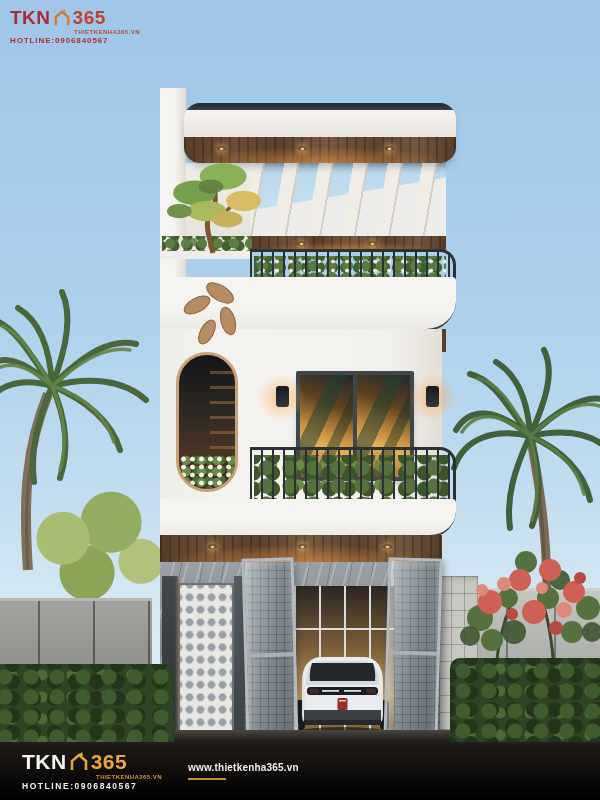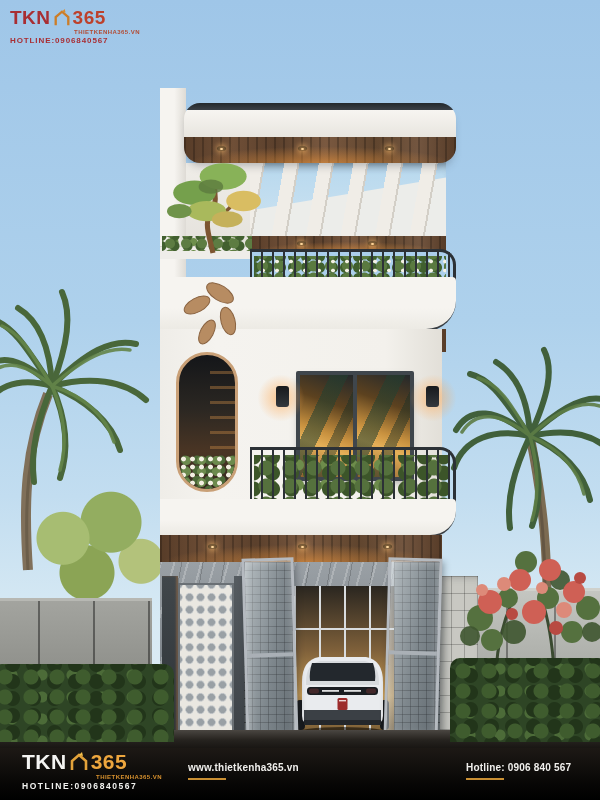--- a/index.html
+++ b/index.html
@@ -384,24 +384,20 @@
         </svg>
         <span class="n365">365</span>
       </div>
       <span class="tag">THIETKENHA365.VN</span>
       <span class="hot">HOTLINE:0906840567</span>
     </div>
     <div id="flink1" class="flink">
       <span>www.thietkenha365.vn</span>
       <span class="u"></span>
     </div>
-    <div id="flink3" class="flink">
-      <span>Hotline: 0906 840 567</span>
-      <span class="u"></span>
-    </div>
   </div>
 
   <div id="wm" class="abs">
     <div class="lrow">
       <span class="tkn">TKN</span>
       <svg width="18" height="18" viewBox="0 0 20 18">
         <path d="M3 17 V8 L10 2 L17 8 V17" fill="none" stroke="#cf7a1e" stroke-width="2.6"></path>
         <path d="M10 2 L13 -1 L14 3 Z" fill="#d98a2a"></path>
       </svg>
       <span class="n365">365</span>

